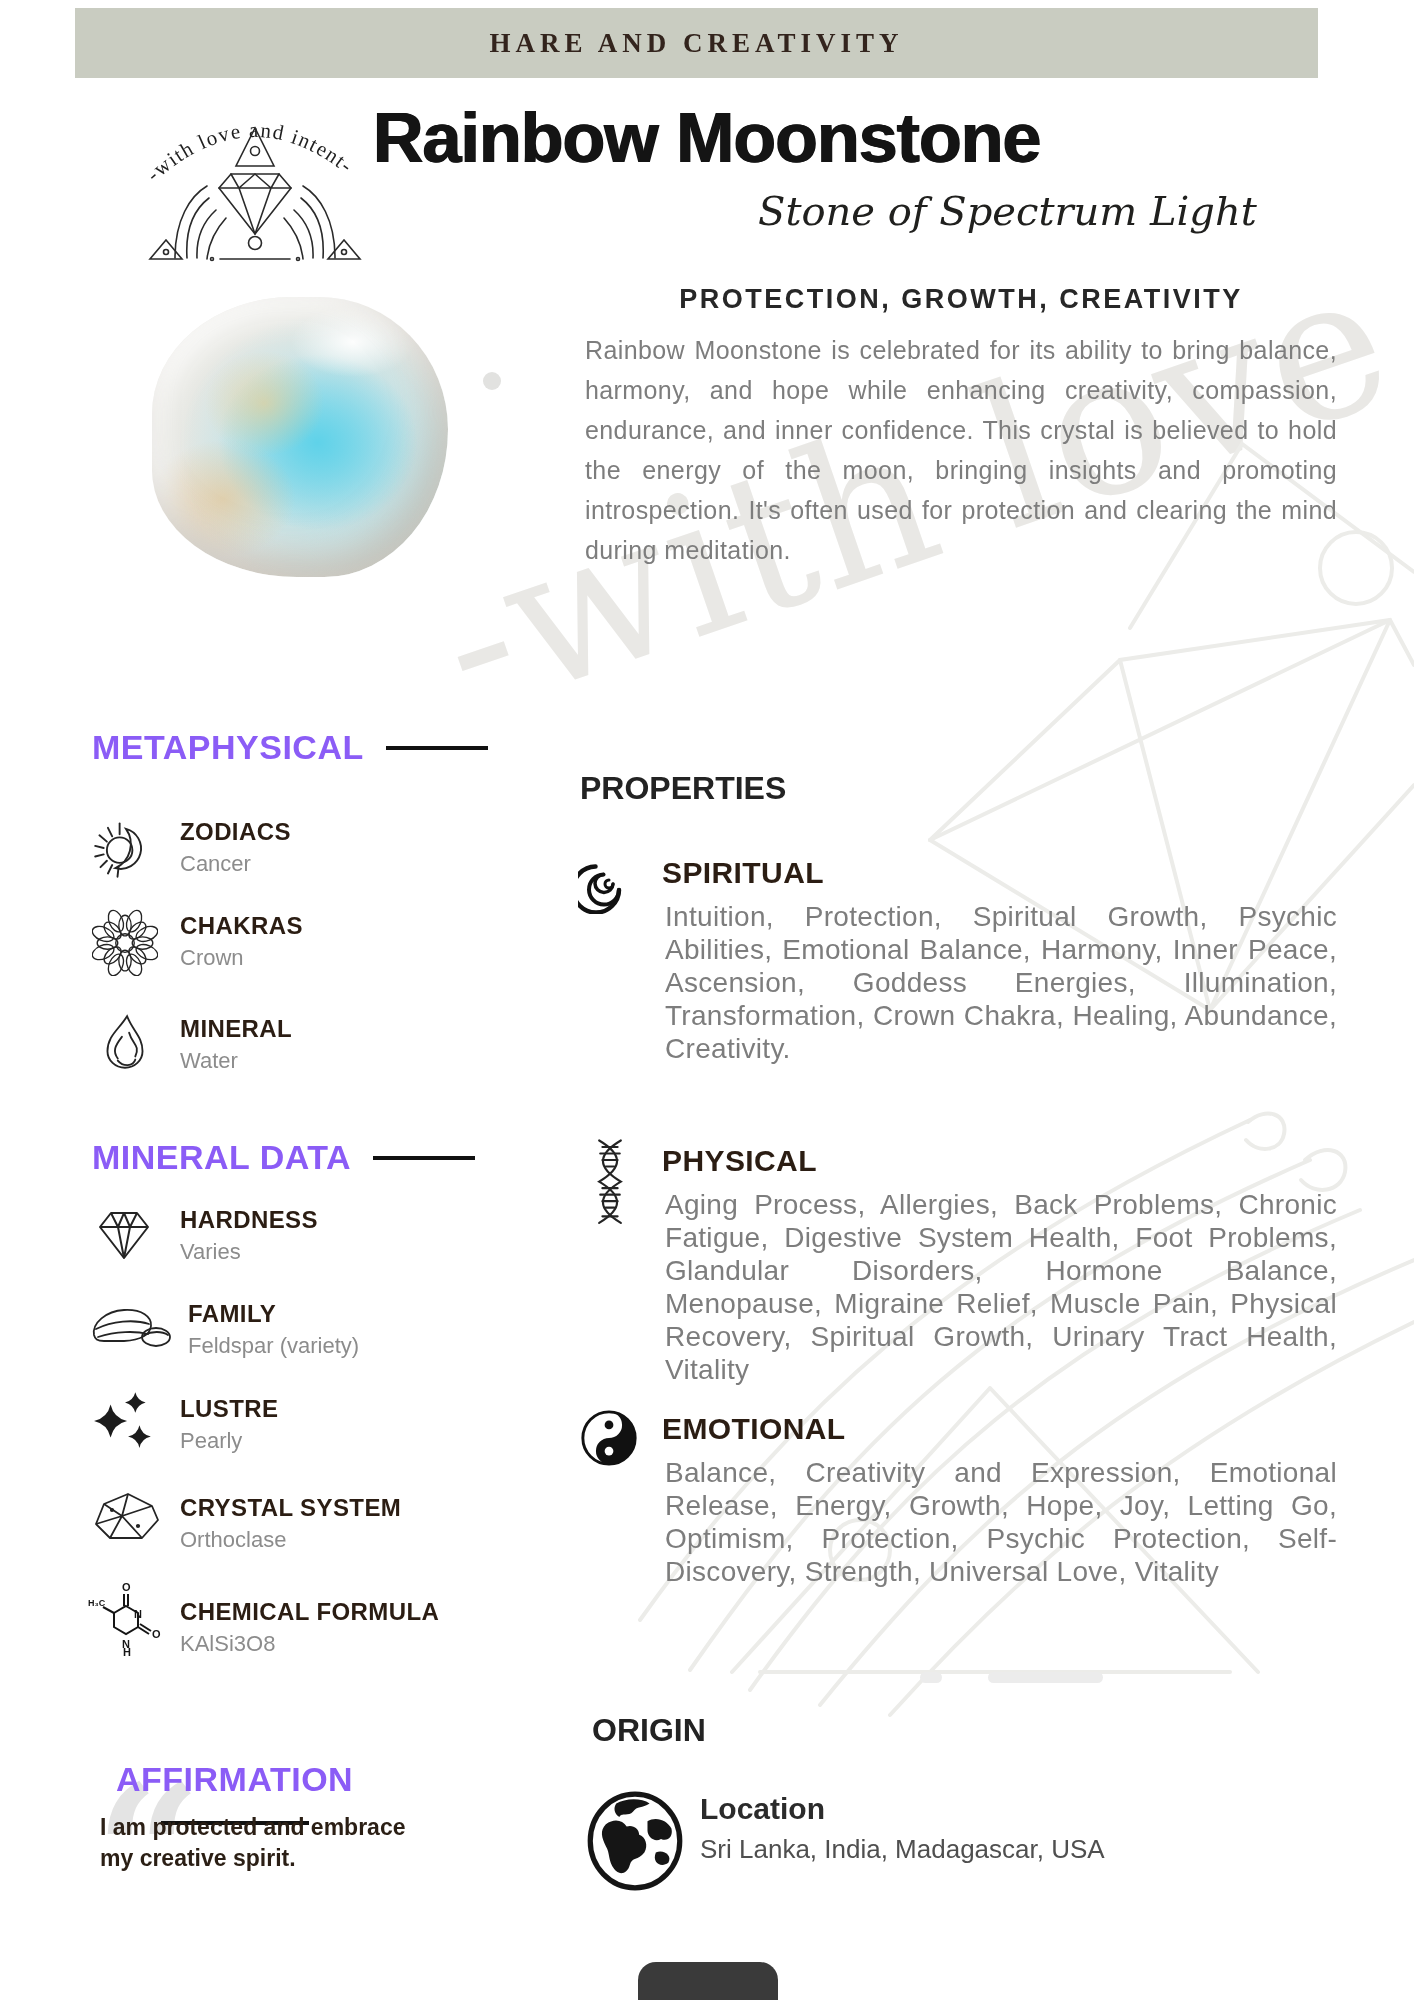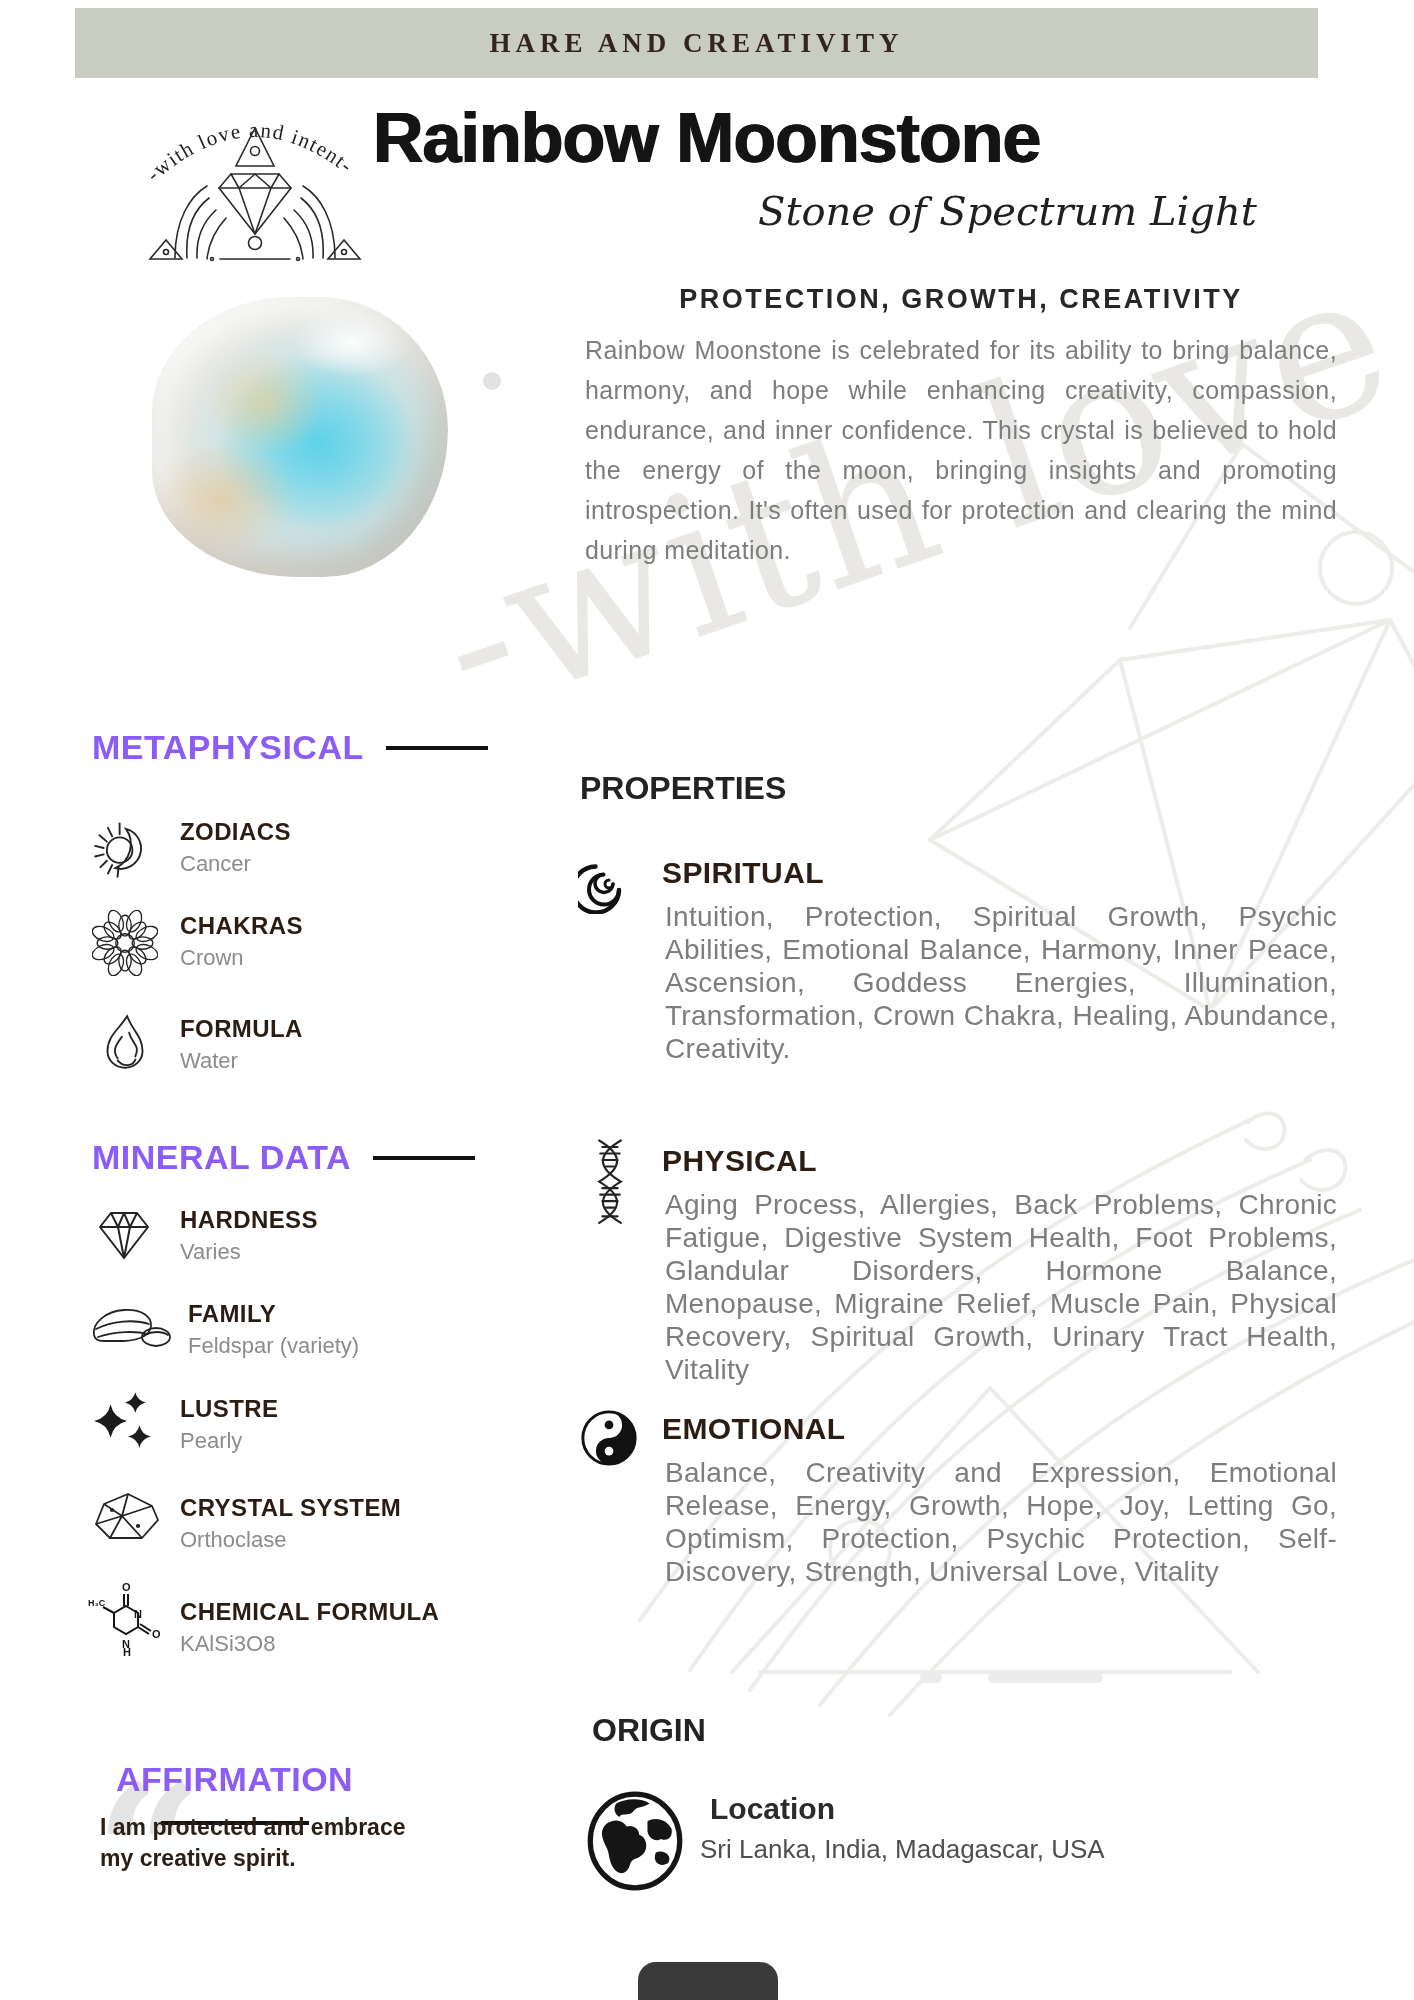--- a/index.html
+++ b/index.html
@@ -57,21 +57,21 @@
   .icon-box svg{display:block;}
 
   
   #properties-heading{left:580px;top:770px;font-size:32px;font-weight:bold;color:#232323;z-index:2;}
   .prop-label{font-size:30px;font-weight:bold;color:#2b1d13;z-index:2;letter-spacing:.4px;}
   .prop-body{width:672px;font-size:28px;line-height:33px;color:#7d7d7d;
     text-align:justify;letter-spacing:.3px;z-index:2;}
 
   
   #origin-heading{left:592px;top:1712px;font-size:32px;font-weight:bold;color:#232323;z-index:2;}
-  #origin-label{left:700px;top:1792px;font-size:30px;font-weight:bold;color:#2b2b2b;z-index:2;margin-left:10px;}
+  #origin-label{left:700px;top:1792px;font-size:30px;font-weight:bold;color:#2b2b2b;z-index:2;}
   #origin-value{left:700px;top:1834px;font-size:26px;color:#4f4f4f;z-index:2;}
 
   
   #affirmation-quote{left:95px;top:1762px;font-family:"DejaVu Serif",serif;font-weight:bold;
     font-size:185px;line-height:1;color:#e4e4e4;z-index:1;}
   #affirmation-text{left:100px;top:1812px;width:345px;font-size:23px;font-weight:bold;
     color:#2b1f15;line-height:31px;z-index:2;}
 
   #page-curl{left:638px;top:1962px;width:140px;height:58px;background:#3a3a3a;
     border-radius:18px;z-index:2;}
@@ -201,21 +201,21 @@
 
   <div class="abs icon-box" style="left:92px;top:1010px;">
     <svg width="66" height="64" viewBox="0 0 64 62" fill="none" stroke="#242424" stroke-width="1.8" stroke-linecap="round">
       <path d="M34 6 C26 19 15 25 15 40 a17 16 0 0 0 34 0 C49 26 40 21 34 6 Z"></path>
       <path d="M29 26 c-7 9 -9 14 -4 21"></path>
       <path d="M36 22 c3 11 11 12 6 23"></path>
       <path d="M25 49 c5 6 15 6 17 -1"></path>
     </svg>
   </div>
   <div class="abs fact" style="left:180px;top:1015px;">
-    <div class="lab">FORMULA</div>
+    <div class="lab">MINERAL</div>
     <div class="val">Water</div>
   </div>
 
   <div class="abs sec-head" style="left:92px;top:1138px;">
     <span class="t">MINERAL DATA</span>
     <span class="rule"></span>
   </div>
 
   <div class="abs icon-box" style="left:92px;top:1204px;">
     <svg width="64" height="58" viewBox="0 0 64 58" fill="none" stroke="#242424" stroke-width="2" stroke-linejoin="round">

